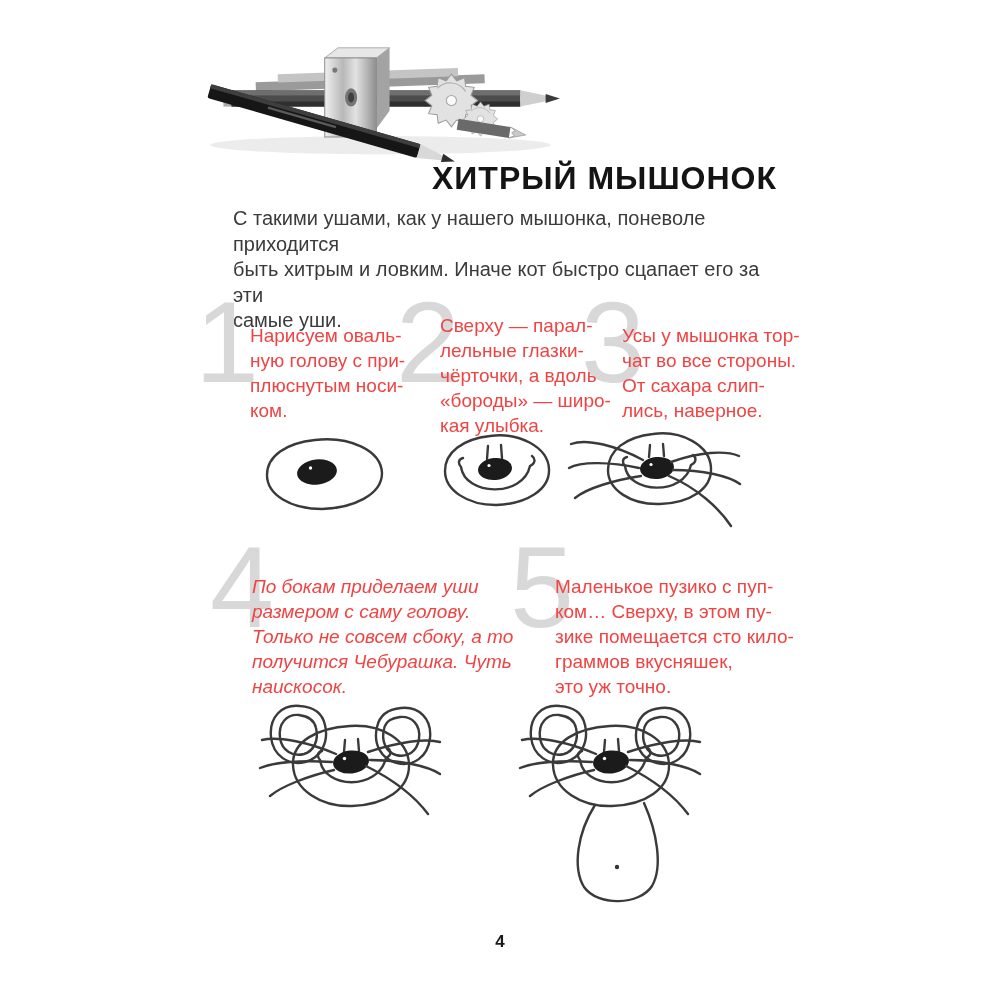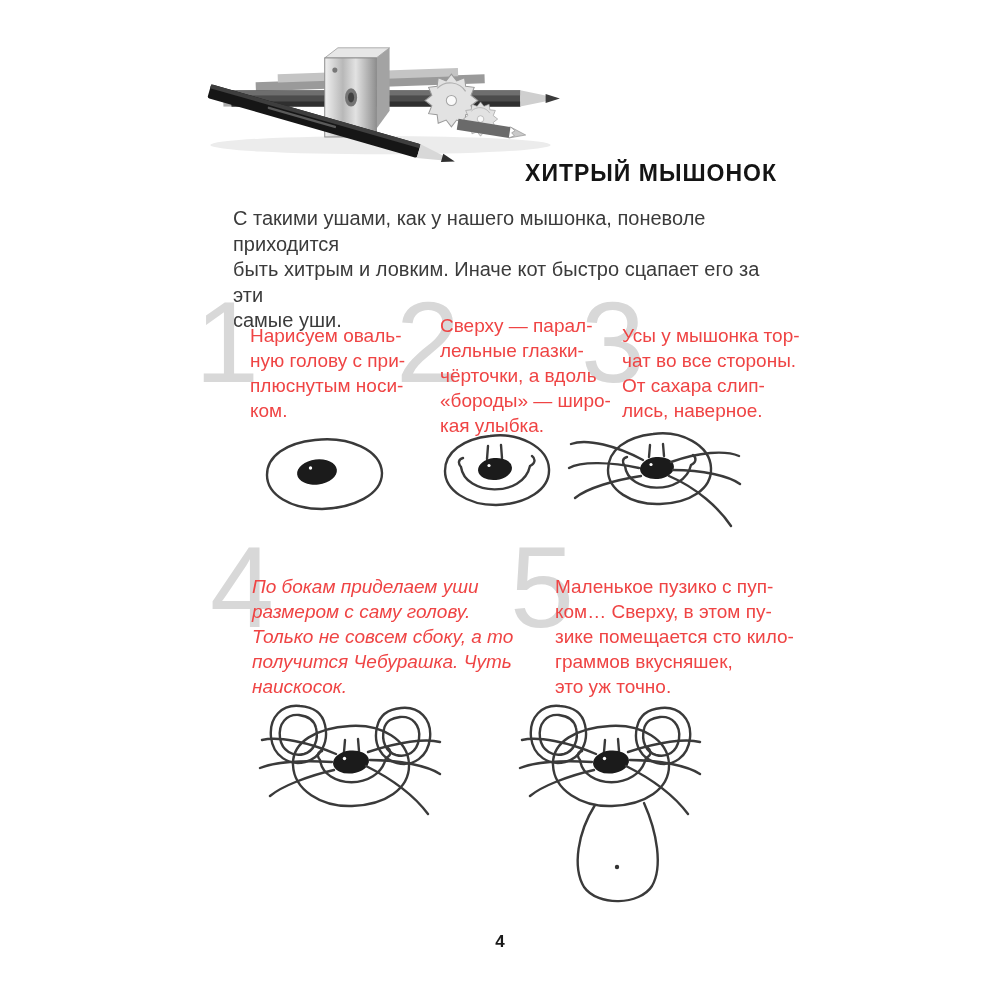--- a/index.html
+++ b/index.html
@@ -6,21 +6,21 @@
   .page{
     position:relative;
     width:1000px;height:1000px;
     background:#ffffff;
     font-family:"Liberation Sans","DejaVu Sans",sans-serif;
     overflow:hidden;
   }
   .photo{position:absolute;left:193px;top:37px;width:380px;height:128px;}
   .title{
     position:absolute;top:160px;right:223px;margin:0;
-    font-size:23px;font-weight:700;letter-spacing:1px;color:#141414;
+    font-size:32px;font-weight:700;letter-spacing:1px;color:#141414;
     white-space:nowrap;
   }
   .intro{
     position:absolute;left:233px;top:206px;width:548px;margin:0;
     font-size:20px;line-height:1.28;color:#3b3b3b;
     white-space:pre-line;
   }
   .step{position:absolute;}
   .numeral{
     position:absolute;z-index:0;

